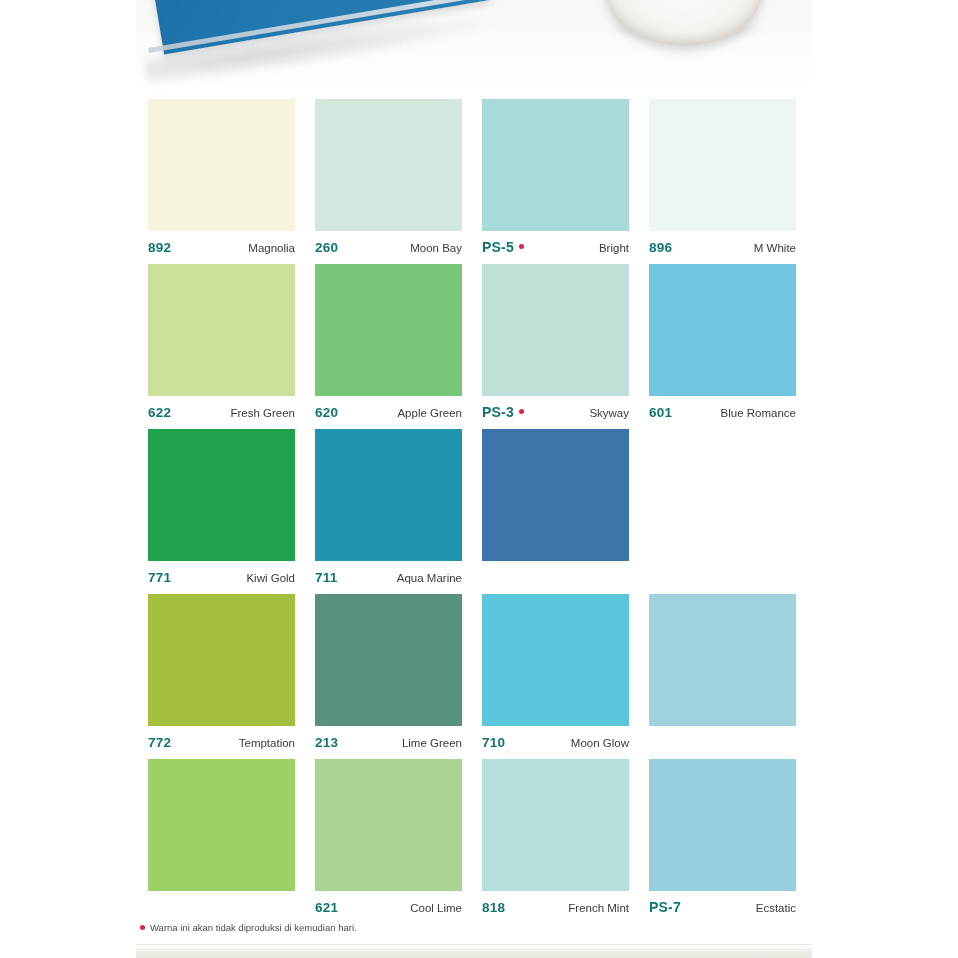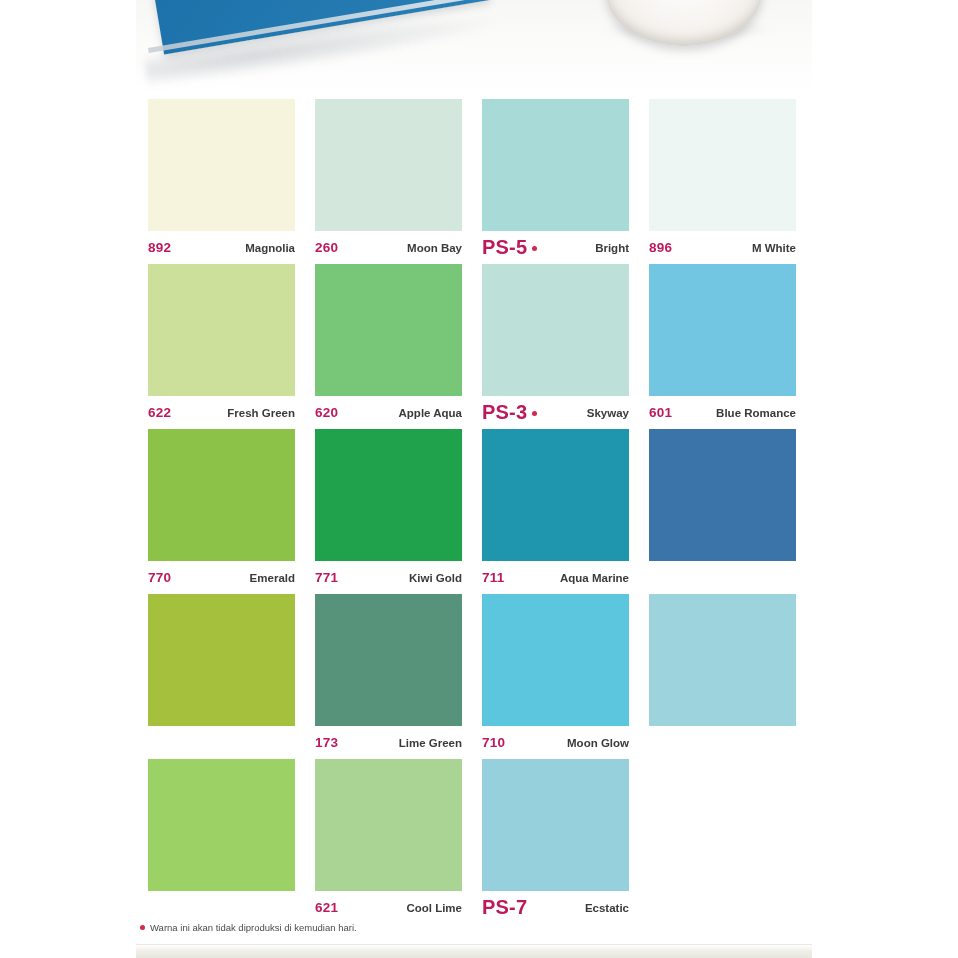--- a/index.html
+++ b/index.html
@@ -124,32 +124,32 @@
     height: 33px;
     line-height: 33px;
     white-space: nowrap;
   }
   .swatch-code {
     position: absolute;
     left: 0;
     top: 0;
     font-size: 13.5px;
     font-weight: bold;
-    color: #be185d;
+    color: #0f766e;
     letter-spacing: .2px;
   }
   .swatch-code.ps-code {
-    font-size: 20px;
+    font-size: 14px;
   }
   .swatch-name {
     position: absolute;
     right: 0;
     top: 1px;
     font-size: 11.5px;
-    font-weight: bold;
+    font-weight: normal;
     color: #3a3a3a;
   }
   .discont-dot {
     display: inline-block;
     width: 5px;
     height: 5px;
     background: #d6264a;
     border-radius: 50%;
     margin-left: 5px;
     vertical-align: 3px;
@@ -241,72 +241,69 @@
           <div class="swatch-chip" style="background: rgb(205, 224, 155);"></div>
           <div class="swatch-caption">
             <span class="swatch-code">622</span>
             <span class="swatch-name">Fresh Green</span>
           </div>
         </div>
         <div class="swatch-cell">
           <div class="swatch-chip" style="background: rgb(120, 198, 120);"></div>
           <div class="swatch-caption">
             <span class="swatch-code">620</span>
-            <span class="swatch-name">Apple Aqua</span>
+            <span class="swatch-name">Apple Green</span>
           </div>
         </div>
         <div class="swatch-cell">
           <div class="swatch-chip" style="background: rgb(189, 224, 217);"></div>
           <div class="swatch-caption">
             <span class="swatch-code ps-code">PS-3<span class="discont-dot"></span></span>
             <span class="swatch-name">Skyway</span>
           </div>
         </div>
         <div class="swatch-cell">
           <div class="swatch-chip" style="background: rgb(114, 198, 226);"></div>
           <div class="swatch-caption">
             <span class="swatch-code">601</span>
             <span class="swatch-name">Blue Romance</span>
           </div>
         </div>
       </div>
       <div class="grid-row">
         <div class="swatch-cell">
-          <div class="swatch-chip" style="background: rgb(140, 194, 72);"></div>
-          <div class="swatch-caption">
-            <span class="swatch-code">770</span>
-            <span class="swatch-name">Emerald</span>
-          </div>
-        </div>
-        <div class="swatch-cell">
           <div class="swatch-chip" style="background: rgb(32, 161, 76);"></div>
           <div class="swatch-caption">
             <span class="swatch-code">771</span>
             <span class="swatch-name">Kiwi Gold</span>
           </div>
         </div>
         <div class="swatch-cell">
           <div class="swatch-chip" style="background: rgb(31, 149, 174);"></div>
           <div class="swatch-caption">
             <span class="swatch-code">711</span>
             <span class="swatch-name">Aqua Marine</span>
           </div>
         </div>
         <div class="swatch-cell">
           <div class="swatch-chip" style="background: rgb(58, 116, 168);"></div>
         </div>
       </div>
       <div class="grid-row">
         <div class="swatch-cell">
           <div class="swatch-chip" style="background: rgb(164, 192, 60);"></div>
+          <div class="swatch-caption">
+            <span class="swatch-code">772</span>
+            <span class="swatch-name">Temptation</span>
+          </div>
         </div>
         <div class="swatch-cell">
           <div class="swatch-chip" style="background: rgb(86, 147, 122);"></div>
           <div class="swatch-caption">
-            <span class="swatch-code">173</span>
+            <span class="swatch-code">213</span>
             <span class="swatch-name">Lime Green</span>
           </div>
         </div>
         <div class="swatch-cell">
           <div class="swatch-chip" style="background: rgb(91, 198, 221);"></div>
           <div class="swatch-caption">
             <span class="swatch-code">710</span>
             <span class="swatch-name">Moon Glow</span>
           </div>
         </div>
@@ -316,20 +313,27 @@
       </div>
       <div class="grid-row">
         <div class="swatch-cell">
           <div class="swatch-chip" style="background: rgb(155, 209, 101);"></div>
         </div>
         <div class="swatch-cell">
           <div class="swatch-chip" style="background: rgb(169, 212, 147);"></div>
           <div class="swatch-caption">
             <span class="swatch-code">621</span>
             <span class="swatch-name">Cool Lime</span>
+          </div>
+        </div>
+        <div class="swatch-cell">
+          <div class="swatch-chip" style="background: rgb(182, 224, 220);"></div>
+          <div class="swatch-caption">
+            <span class="swatch-code">818</span>
+            <span class="swatch-name">French Mint</span>
           </div>
         </div>
         <div class="swatch-cell">
           <div class="swatch-chip" style="background: rgb(150, 208, 220);"></div>
           <div class="swatch-caption">
             <span class="swatch-code ps-code">PS-7</span>
             <span class="swatch-name">Ecstatic</span>
           </div>
         </div>
       </div>

